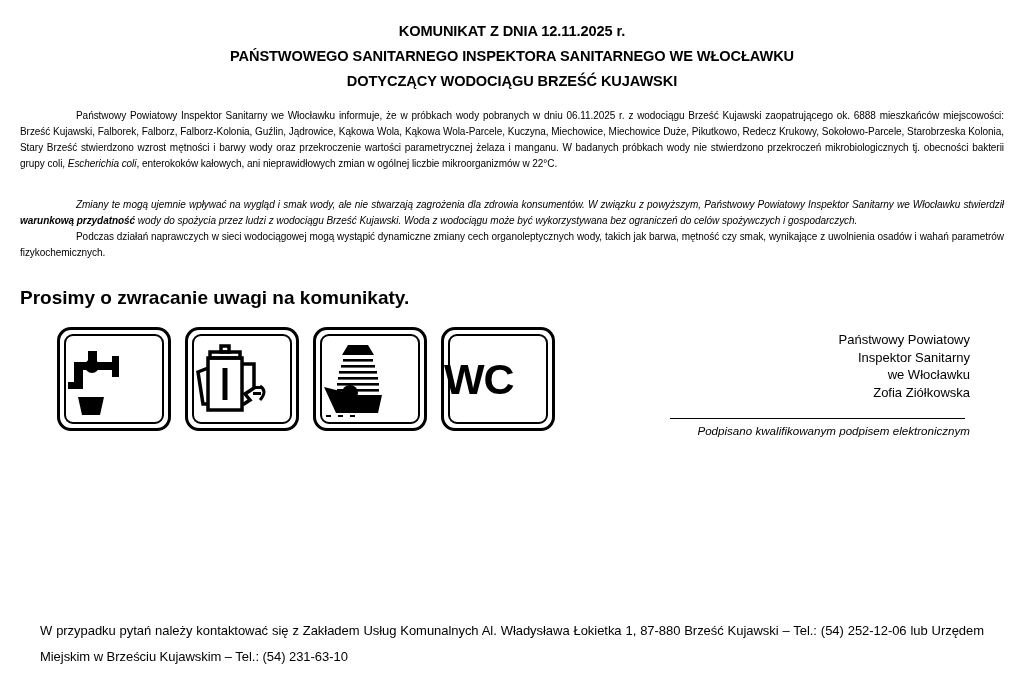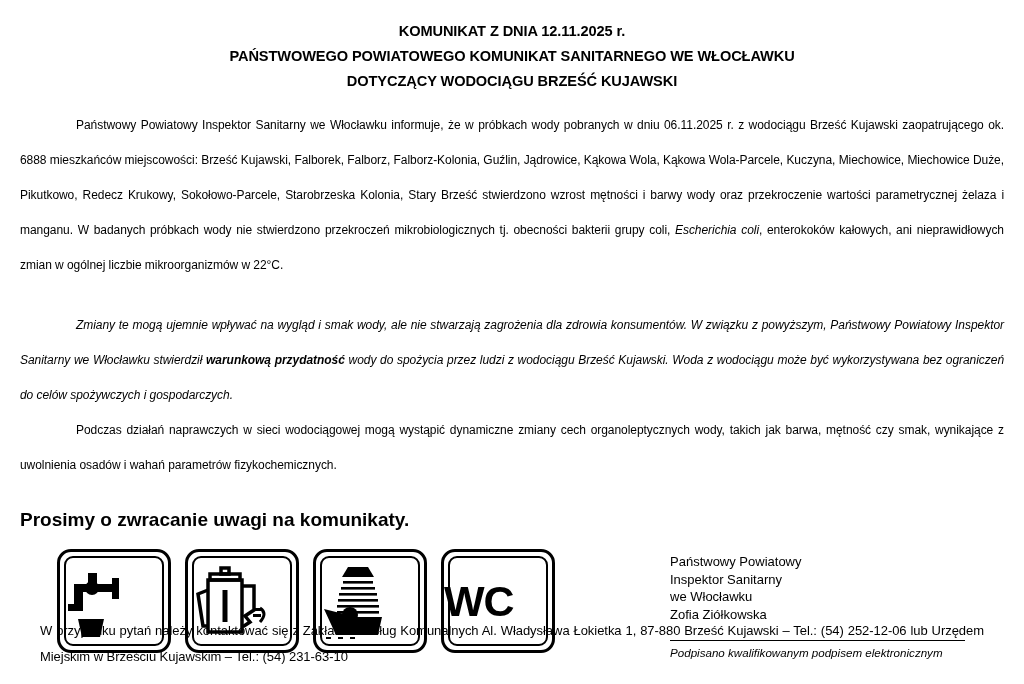--- a/index.html
+++ b/index.html
@@ -30,22 +30,22 @@
     font-weight: bold;
     font-size: 14.6px;
     letter-spacing: -0.1px;
     line-height: 25px;
     white-space: nowrap;
   }
   .body-block {
     margin: 0 20px 0 20px;
   }
   p.para {
-    font-size: 12px;
-    line-height: 35px;
+    font-size: 10px;
+    line-height: 16px;
     text-align: justify;
     text-justify: inter-word;
     margin: 0;
     text-indent: 56px;
     letter-spacing: -0.05px;
   }
   p.para.first {
     margin-top: 14px;
   }
   p.gap {
@@ -100,20 +100,21 @@
     font-weight: bold;
     font-size: 43px;
     letter-spacing: -1px;
     line-height: 1;
   }
   .signature {
     position: absolute;
     left: 670px;
     top: 10px;
     width: 300px;
+    text-align: right;
   }
   .sig-line {
     font-size: 13px;
     line-height: 17.5px;
     white-space: nowrap;
   }
   .sig-divider {
     border-top: 1.3px solid #000;
     width: 295px;
     margin-top: 17px;
@@ -140,21 +141,21 @@
     letter-spacing: -0.05px;
   }
 </style>
 </head>
 <body>
 
 <div class="page">
 
   <div class="header">
     <div class="header-line">KOMUNIKAT Z DNIA 12.11.2025 r.</div>
-    <div class="header-line">PAŃSTWOWEGO POWIATOWEGO KOMUNIKAT SANITARNEGO WE WŁOCŁAWKU</div>
+    <div class="header-line">PAŃSTWOWEGO SANITARNEGO INSPEKTORA SANITARNEGO WE WŁOCŁAWKU</div>
     <div class="header-line">DOTYCZĄCY WODOCIĄGU BRZEŚĆ KUJAWSKI</div>
   </div>
 
   <div class="body-block">
 
     <p class="para first"><span>Państwowy Powiatowy Inspektor Sanitarny we Włocławku informuje, że w próbkach wody pobranych w dniu 06.11.2025 r. z wodociągu Brześć Kujawski zaopatrującego ok. 6888 mieszkańców miejscowości: Brześć Kujawski, Falborek, Falborz, Falborz-Kolonia, Guźlin, Jądrowice, Kąkowa Wola, Kąkowa Wola-Parcele, Kuczyna, Miechowice, Miechowice Duże, Pikutkowo, Redecz Krukowy, Sokołowo-Parcele, Starobrzeska Kolonia, Stary Brześć stwierdzono wzrost mętności i barwy wody oraz przekroczenie wartości parametrycznej żelaza i  manganu. W badanych próbkach wody nie stwierdzono przekroczeń mikrobiologicznych tj. obecności bakterii grupy coli, </span><span class="ital">Escherichia coli</span><span>, enterokoków kałowych, ani nieprawidłowych zmian w ogólnej liczbie mikroorganizmów w 22°C.</span></p>
 
     <p class="para gap"><span>Zmiany te mogą ujemnie wpływać na wygląd i smak wody, ale nie stwarzają zagrożenia dla zdrowia konsumentów. W związku z powyższym, Państwowy Powiatowy Inspektor Sanitarny we Włocławku stwierdził </span><span class="bold">warunkową przydatność</span><span> wody do spożycia przez ludzi z wodociągu Brześć Kujawski. Woda z wodociągu może być  wykorzystywana bez ograniczeń do celów spożywczych i gospodarczych.</span></p>
 
 

